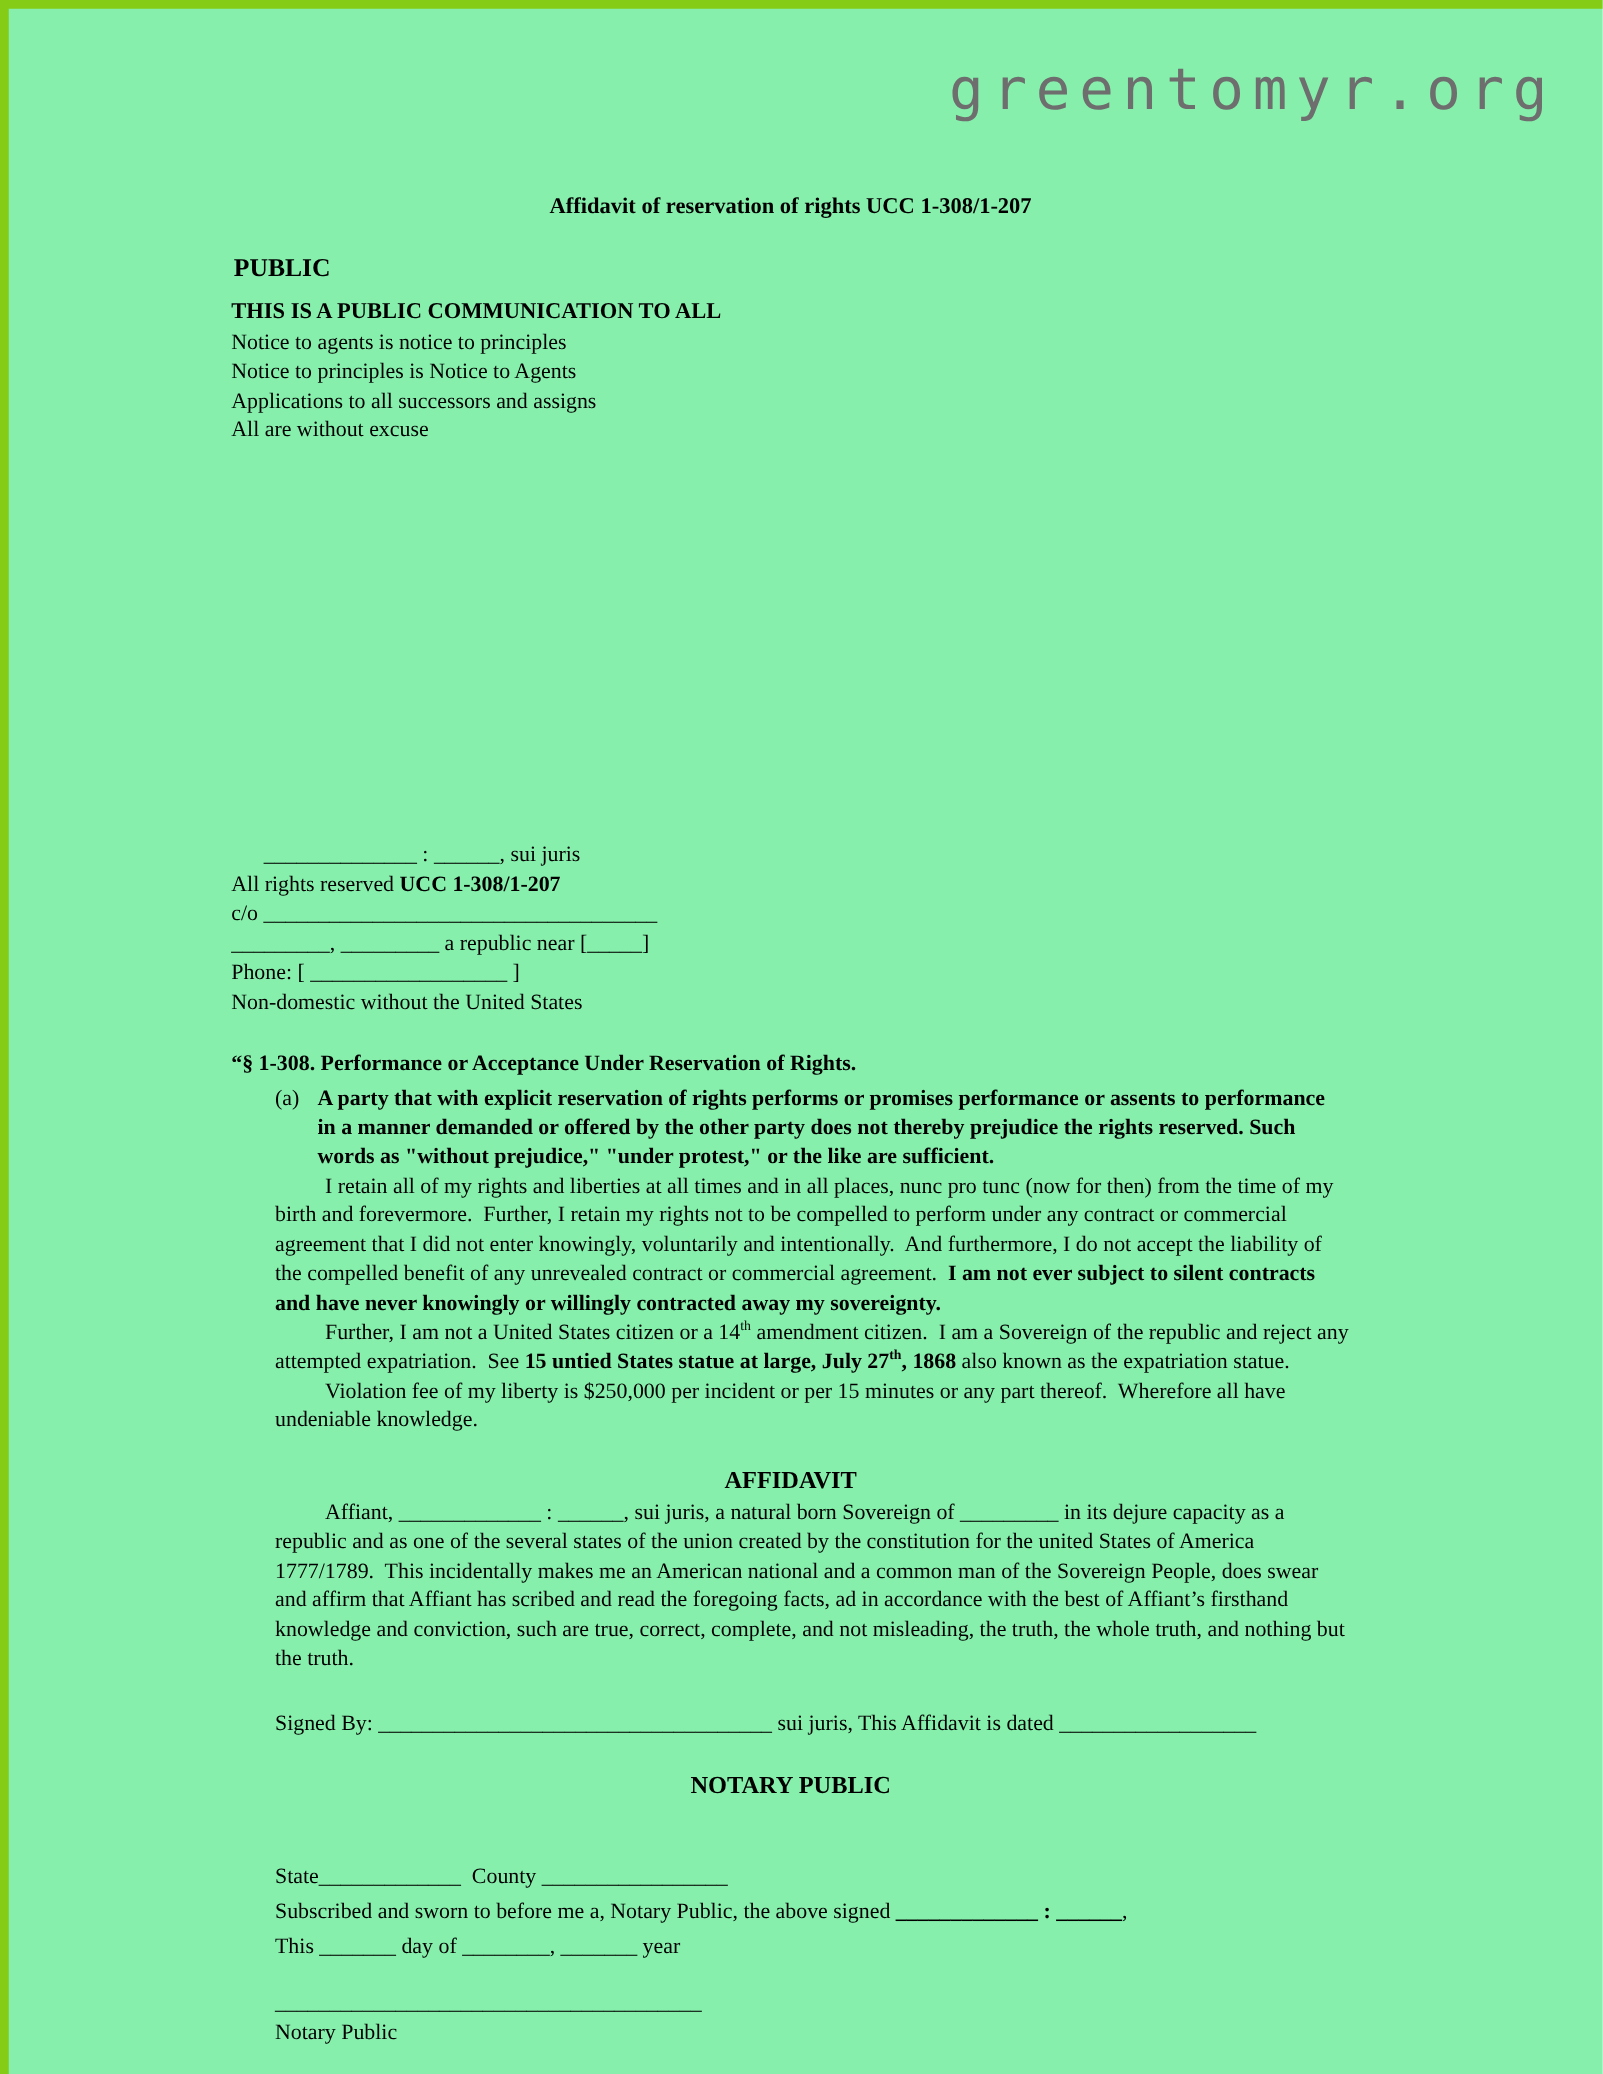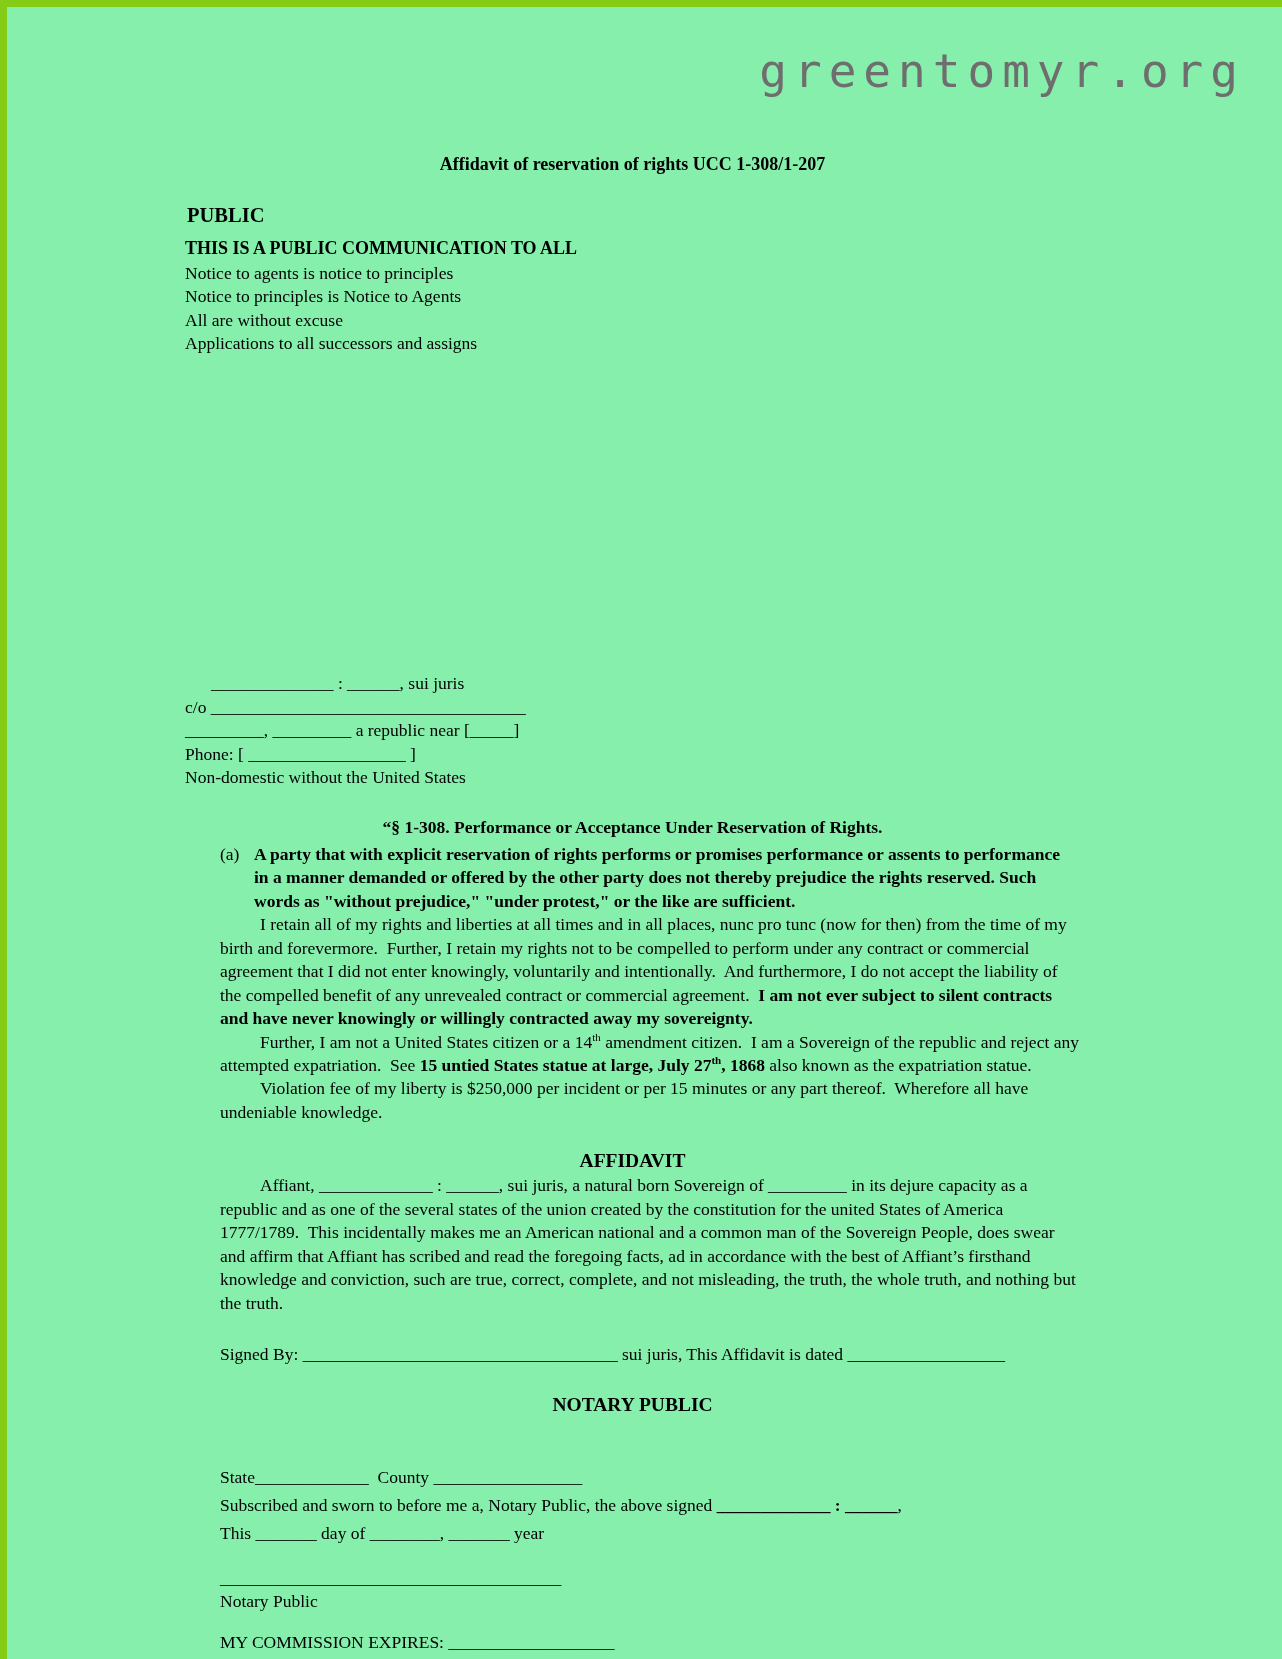--- a/index.html
+++ b/index.html
@@ -25,21 +25,21 @@
   .header-row { display:flex;flex-direction:column; }
   .col-left { width:470px; flex:0 0 470px; }
   .col-right { flex:1; }
   .public-heading { font-size:20.5px; font-weight:bold; margin-bottom:6px; padding-left:2px; }
   .public-sub { font-size:18px; font-weight:bold; margin-bottom:2px; }
   .public-line { line-height:23.5px; white-space:pre-wrap; }
   .addr-line { line-height:23.5px; white-space:pre-wrap; }
   .addr-indent { padding-left:26px; }
   p { margin:0; }
   .intro { margin-top:20px; text-indent:8px; white-space:pre-wrap; }
-  .section-heading { margin-top:26px; font-weight:bold; white-space:pre-wrap;text-align:center; }
+  .section-heading { margin-top:26px; font-weight:bold; white-space:pre-wrap; }
   .item-a { margin:4px 0 0 35px; display:flex; }
   .item-label { flex:0 0 24px; padding-right:10px; }
   .item-text { font-weight:bold; max-width:810px; white-space:pre-wrap; }
   .body-para { margin-left:35px; text-indent:40px; white-space:pre-wrap; }
   sup { font-size:11px; line-height:0; vertical-align:super; }
   .bsup { font-weight:bold; }
   .center-heading { margin:24px 0 0 0; font-size:19.5px; font-weight:bold; text-align:center; }
   .signed-line { margin:28px 0 0 35px; white-space:pre-wrap; }
   .notary-heading { margin-top:26px; }
   .notary-block { margin:44px 0 0 35px; line-height:28px; }
@@ -57,25 +57,26 @@
   <div class="content">
 
     <h1 class="title">Affidavit of reservation of rights UCC 1-308/1-207</h1>
 
     <div class="header-row">
       <div class="col-left">
         <div class="public-heading">PUBLIC</div>
         <div class="public-sub">THIS IS A PUBLIC COMMUNICATION TO ALL</div>
         <div class="public-line">Notice to agents is notice to principles</div>
         <div class="public-line">Notice to principles is Notice to Agents</div>
+        <div class="public-line">Applications to all successors and assigns</div>
         <div class="public-line">All are without excuse</div>
-        <div class="public-line">Applications to all successors and assigns</div>
       </div>
       <div class="col-right">
         <div class="addr-line addr-indent">______________ : ______, sui juris</div>
+        <div class="addr-line"><span>All rights reserved </span><b>UCC 1-308/1-207</b></div>
         <div class="addr-line">c/o ____________________________________</div>
         <div class="addr-line">_________, _________ a republic near [_____]</div>
         <div class="addr-line">Phone: [ __________________ ]</div>
         <div class="addr-line">Non-domestic without the United States</div>
       </div>
     </div>
 
 
     <p class="section-heading">“§ 1-308. Performance or Acceptance Under Reservation of Rights.</p>
 

